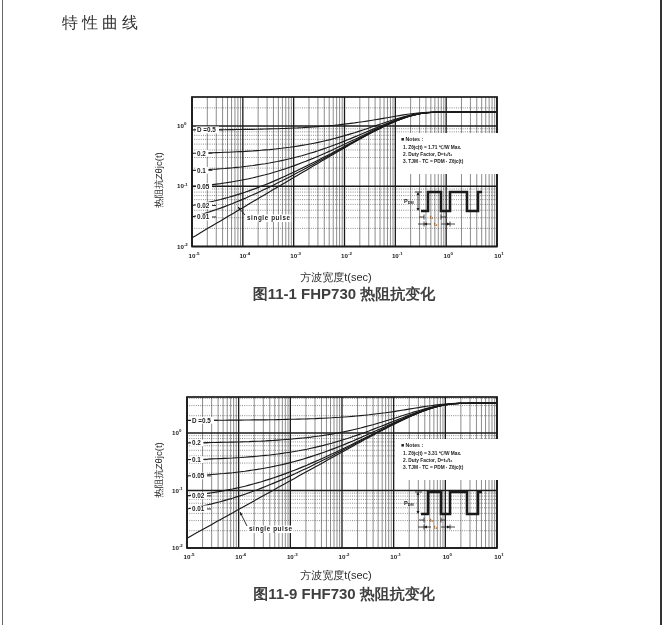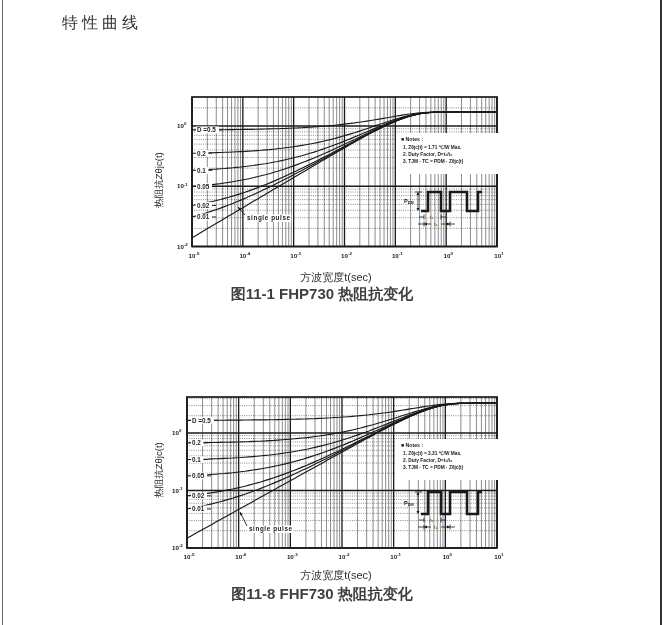--- a/index.html
+++ b/index.html
@@ -10,21 +10,21 @@
   .page-title{position:absolute;left:62px;top:13px;margin:0;font-family:"Liberation Serif",serif;
         font-size:16px;font-weight:500;letter-spacing:4px;color:#333;}
   .charts-svg{position:absolute;left:0;top:0;}
   .ylabel{position:absolute;width:150px;height:14px;text-align:center;font-size:9.5px;color:#222;
         transform:rotate(-90deg);transform-origin:center center;white-space:nowrap;}
   .ylabel.y1{left:85px;top:173px;}
   .ylabel.y2{left:85px;top:463px;}
   .xlabel{position:absolute;left:186px;width:300px;text-align:center;font-size:11px;color:#2e2e2e;}
   .xlabel.x1{top:270px;}
   .xlabel.x2{top:568px;}
-  .caption{position:absolute;left:152px;width:340px;text-align:center;font-size:15px;font-weight:700;color:#3f3f3f;}
+  .caption{position:absolute;left:174px;width:340px;text-align:center;font-size:15px;font-weight:700;color:#3f3f3f;}
   .caption.c1{top:285px;}
   .caption.c2{top:585px;}
 </style>
 </head>
 <body>
 
 <div class="page">
   <div class="border-left"></div>
   <div class="border-right"></div>
 
@@ -344,14 +344,14 @@
         </g>
       </g>
     </svg>
 
   <div class="ylabel y1">热阻抗Zθjc(t)</div>
   <div class="xlabel x1">方波宽度t(sec)</div>
   <div class="caption c1">图11-1 FHP730 热阻抗变化</div>
 
   <div class="ylabel y2">热阻抗Zθjc(t)</div>
   <div class="xlabel x2">方波宽度t(sec)</div>
-  <div class="caption c2">图11-8 FHF730 热阻抗变化</div>
+  <div class="caption c2">图11-9 FHF730 热阻抗变化</div>
 </div>
 
 </body></html>

